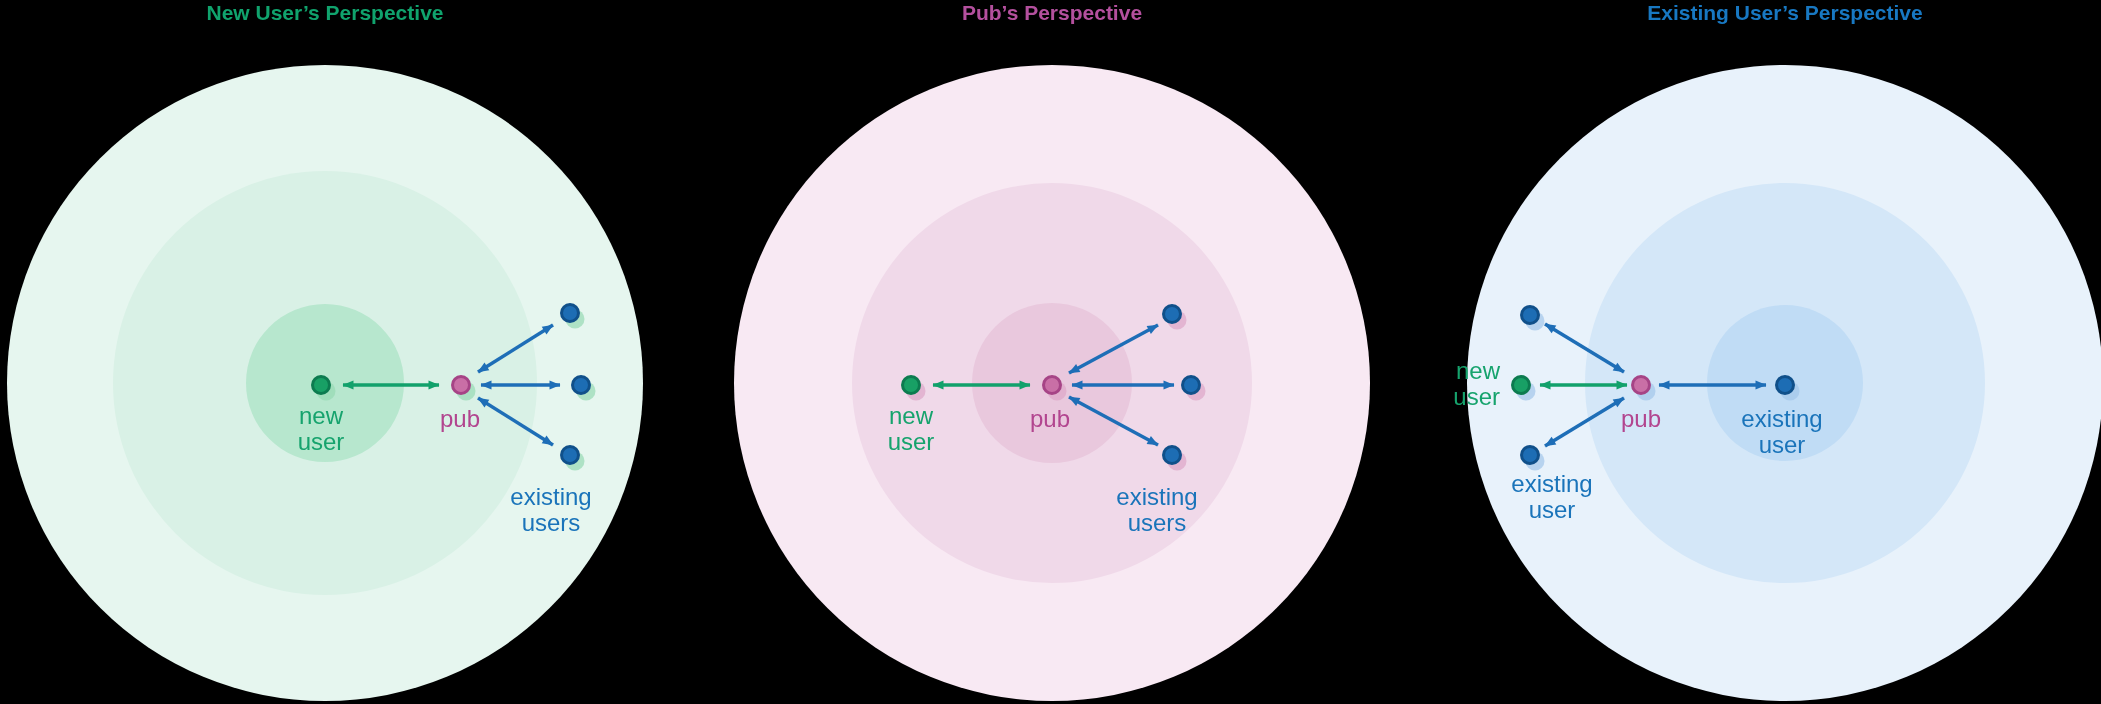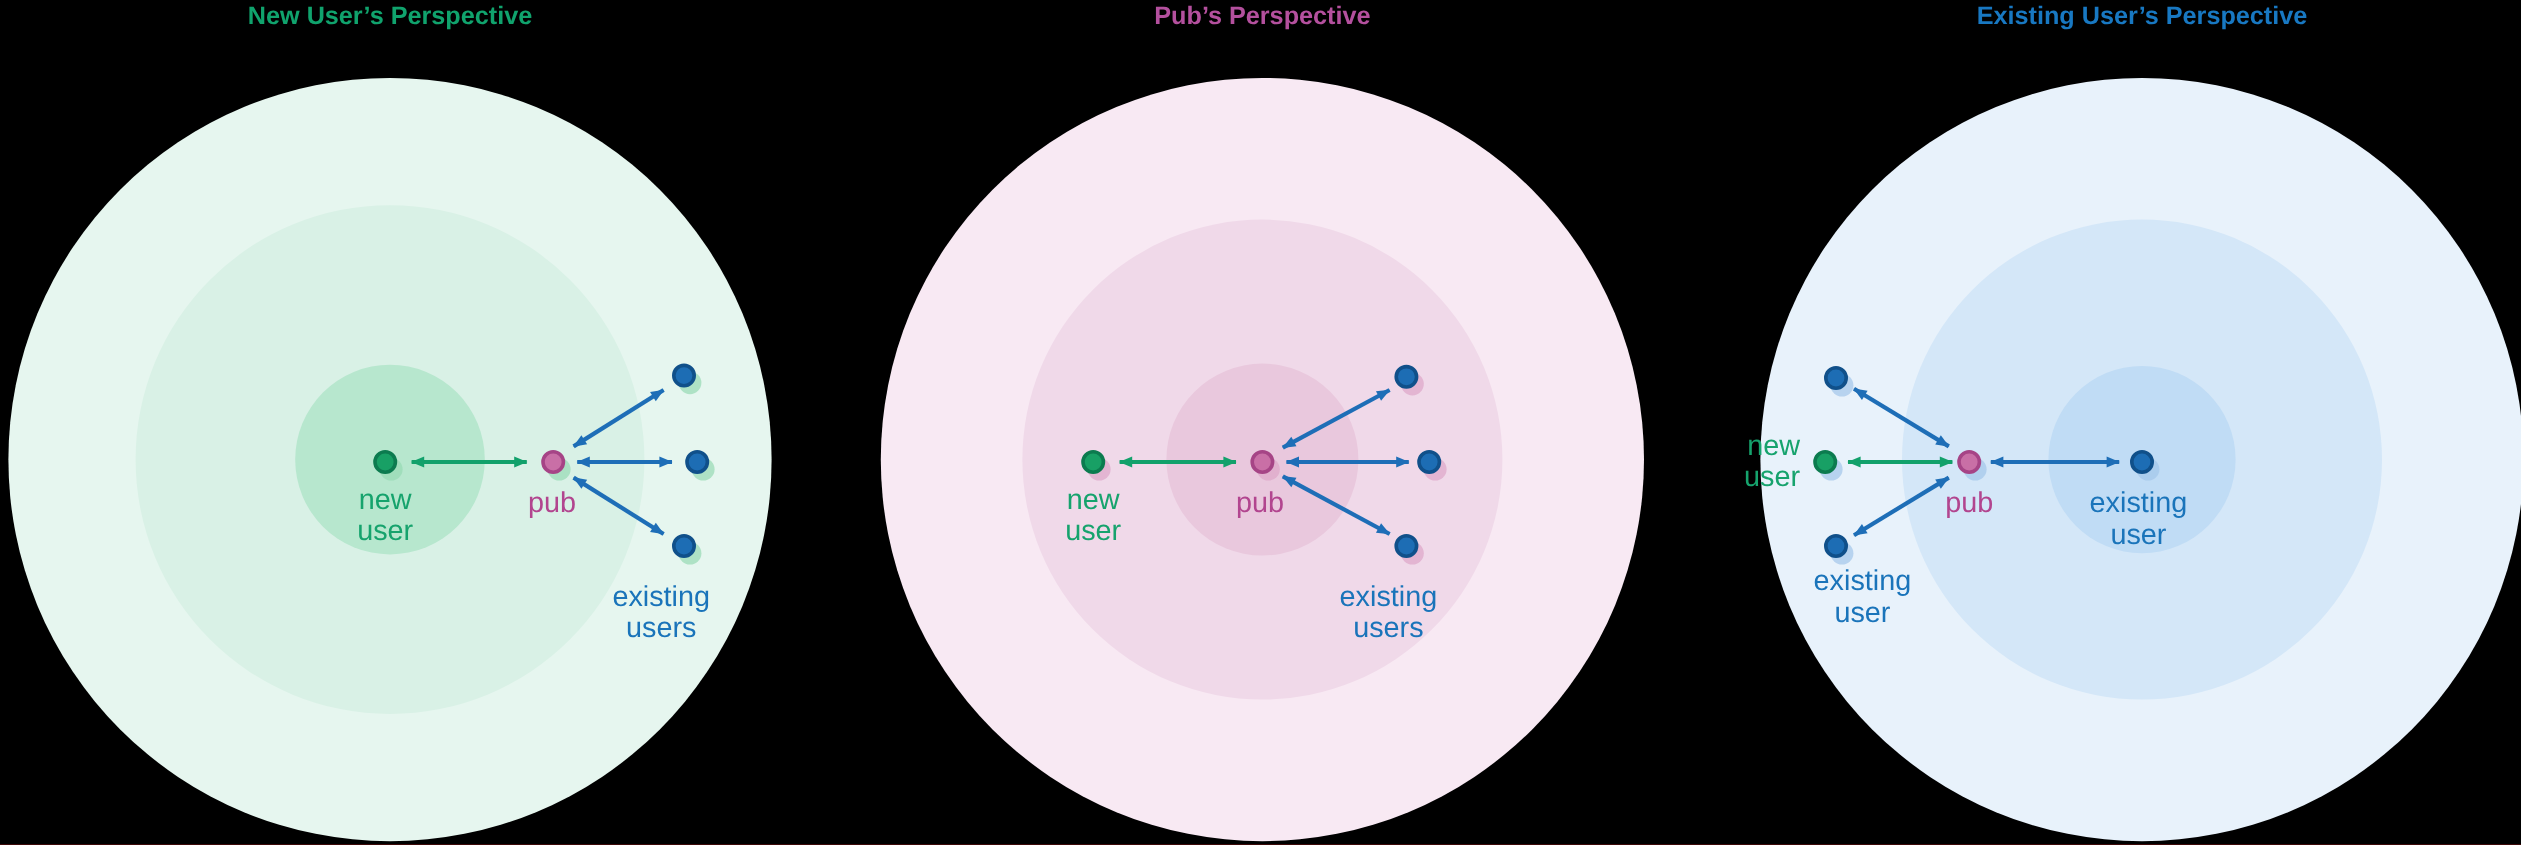--- a/index.html
+++ b/index.html
@@ -4,21 +4,21 @@
 <style>
   html, body {
     margin: 0;
     padding: 0;
     background: #000000;
   }
   .stage {
     position: relative;
     width: 2101px;
     height: 704px;
-    background: #b91c1c;
+    background: #c4b5fd;
     overflow: hidden;
     font-family: "Liberation Sans", sans-serif;
   }
   svg { display: block; }
   svg text {
     font-family: "Liberation Sans", sans-serif;
   }
   .panel-title {
     font-weight: bold;
     font-size: 21px;

